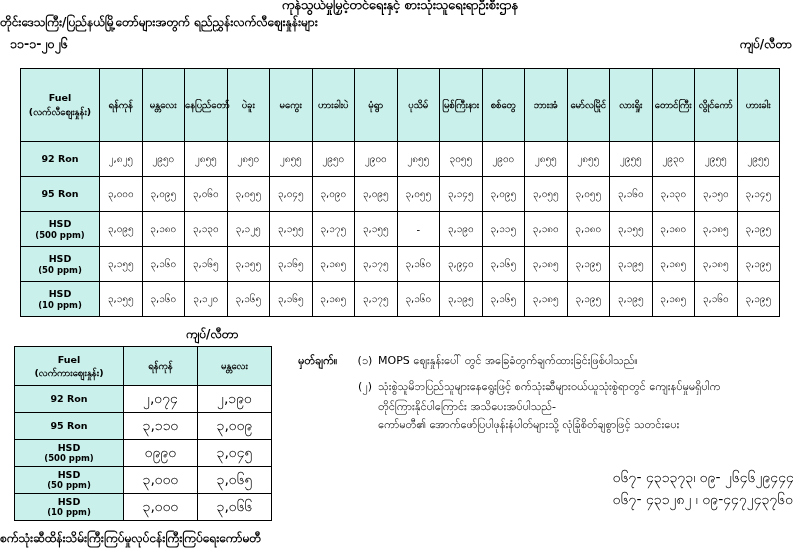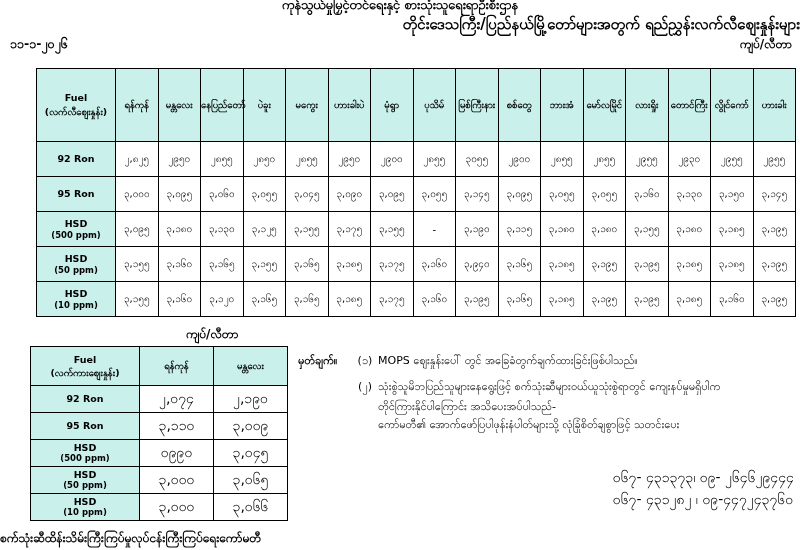--- a/index.html
+++ b/index.html
@@ -30,22 +30,22 @@
     font-weight: bold;
     letter-spacing: -0.2px;
     white-space: nowrap;
     overflow: hidden;
   }
   .hdr-line2 {
     position: absolute;
     top: 14px;
     left: 0;
     width: 800px;
-    text-align: right;
-    font-size: 15px;
+    text-align: left;
+    font-size: 12px;
     font-weight: bold;
     white-space: nowrap;
   }
   .date {
     position: absolute;
     top: 36px;
     left: 10px;
     font-size: 12.5px;
     font-weight: bold;
   }
@@ -53,21 +53,20 @@
     position: absolute;
     top: 36px;
     right: 8px;
     font-size: 12px;
     font-weight: bold;
   }
 
   table {
     border-collapse: collapse;
     table-layout: fixed;
-    margin-left: 16px;
   }
   .maintable {
     position: absolute;
     top: 68px;
     left: 20px;
     width: 760px;
     border: 1.2px solid #000;
   }
   .maintable th, .maintable td {
     border: 1px solid #000;

